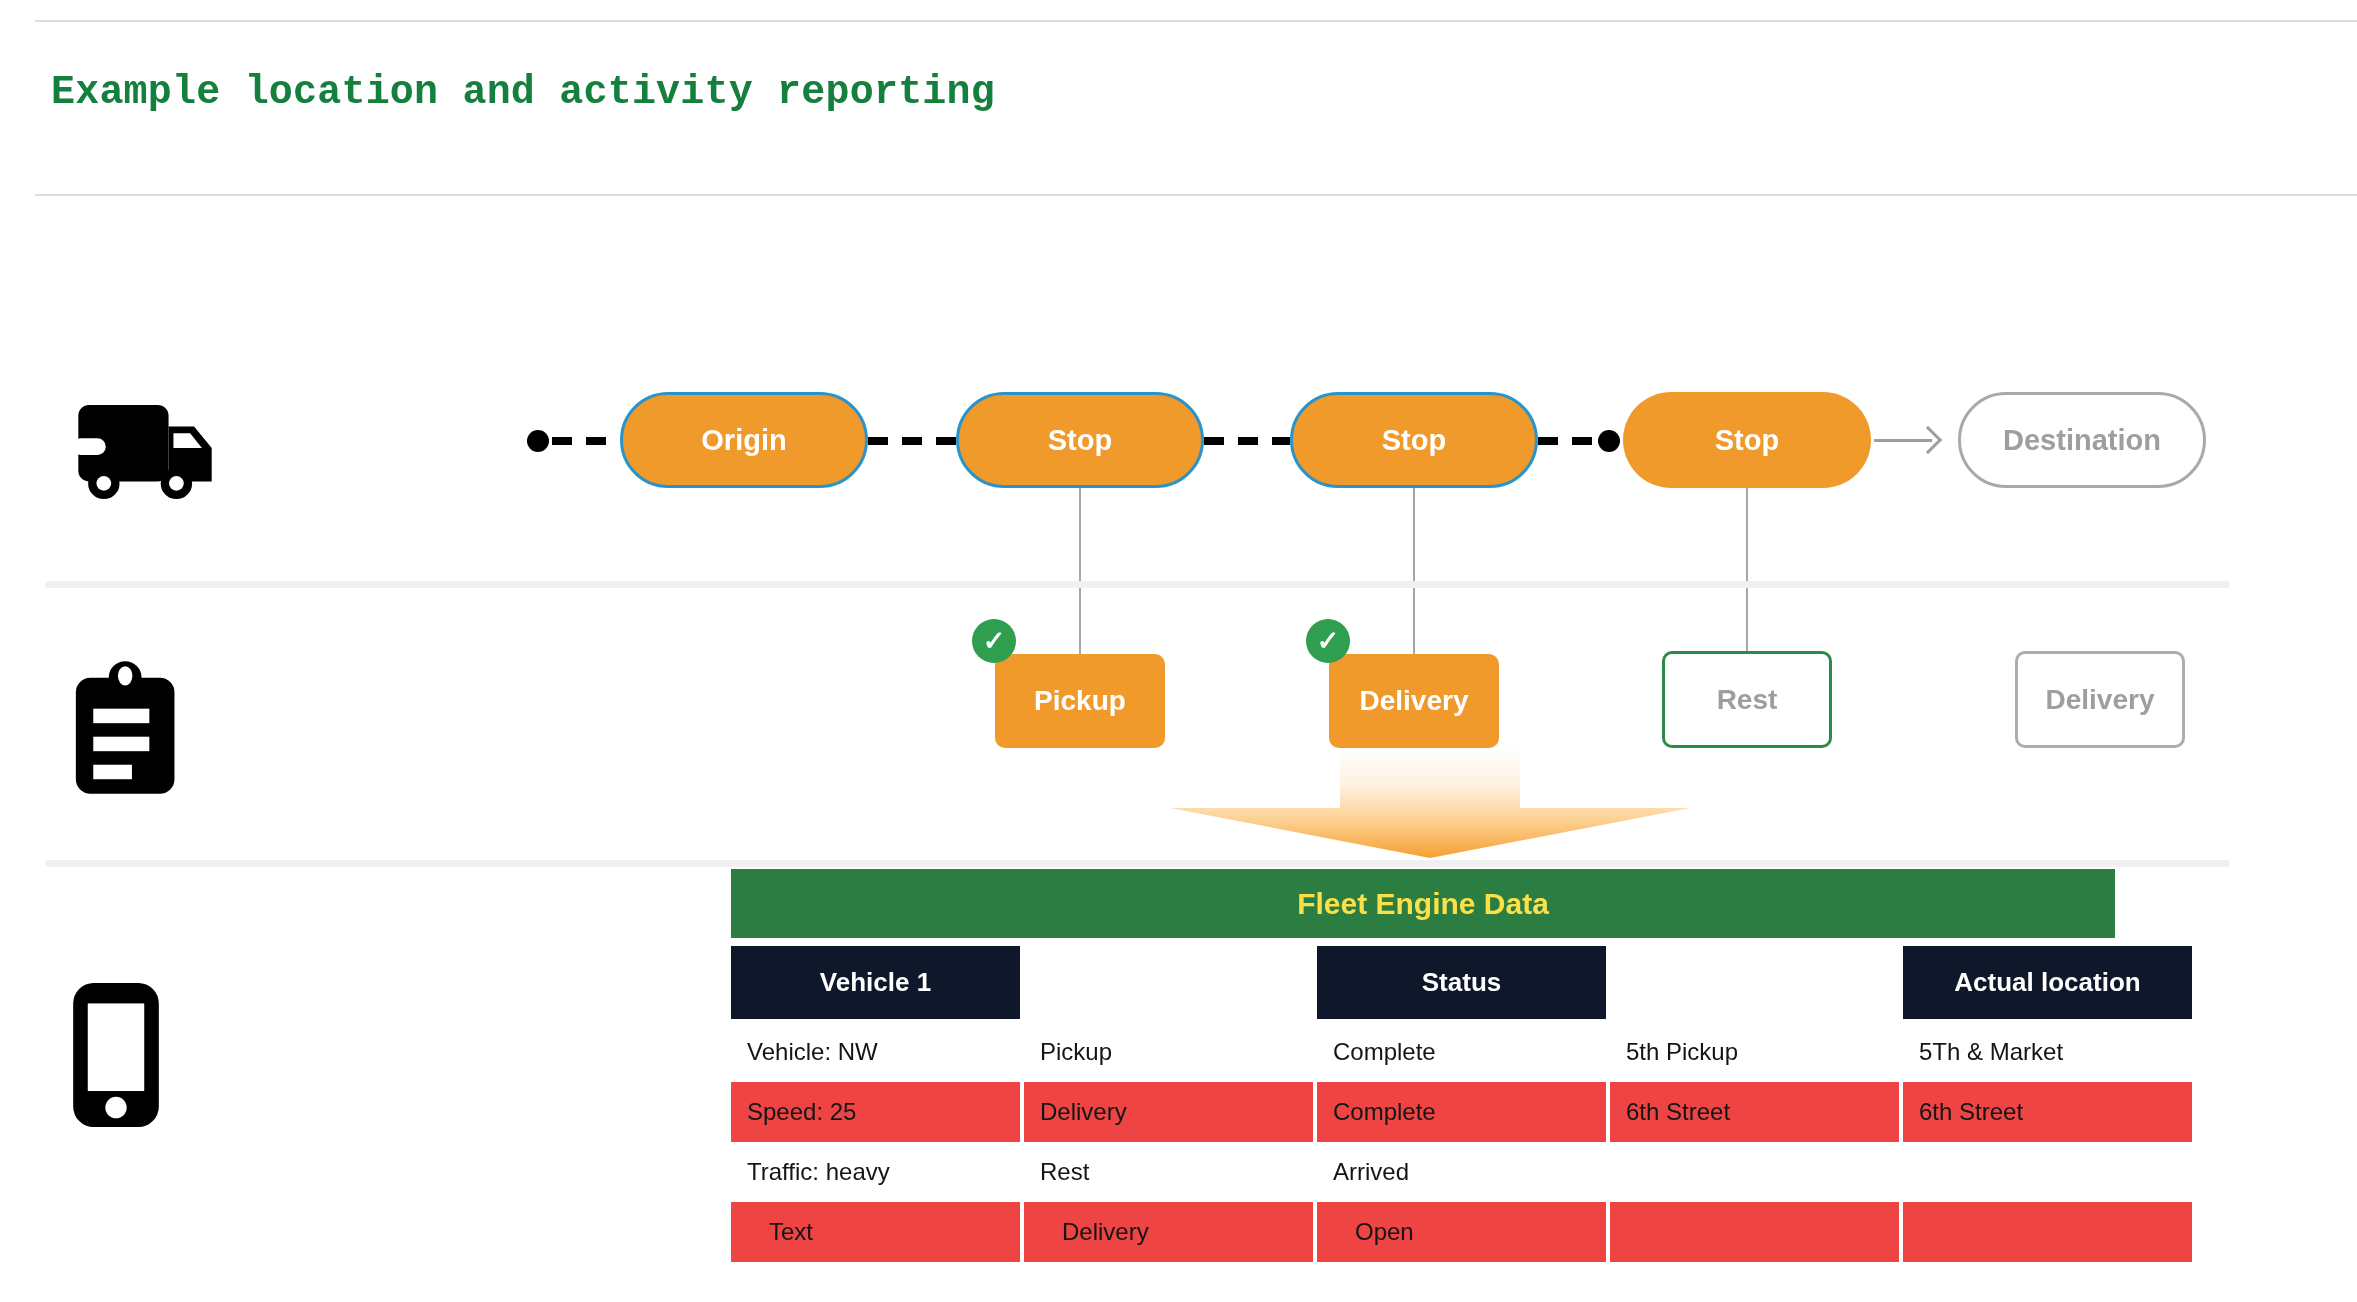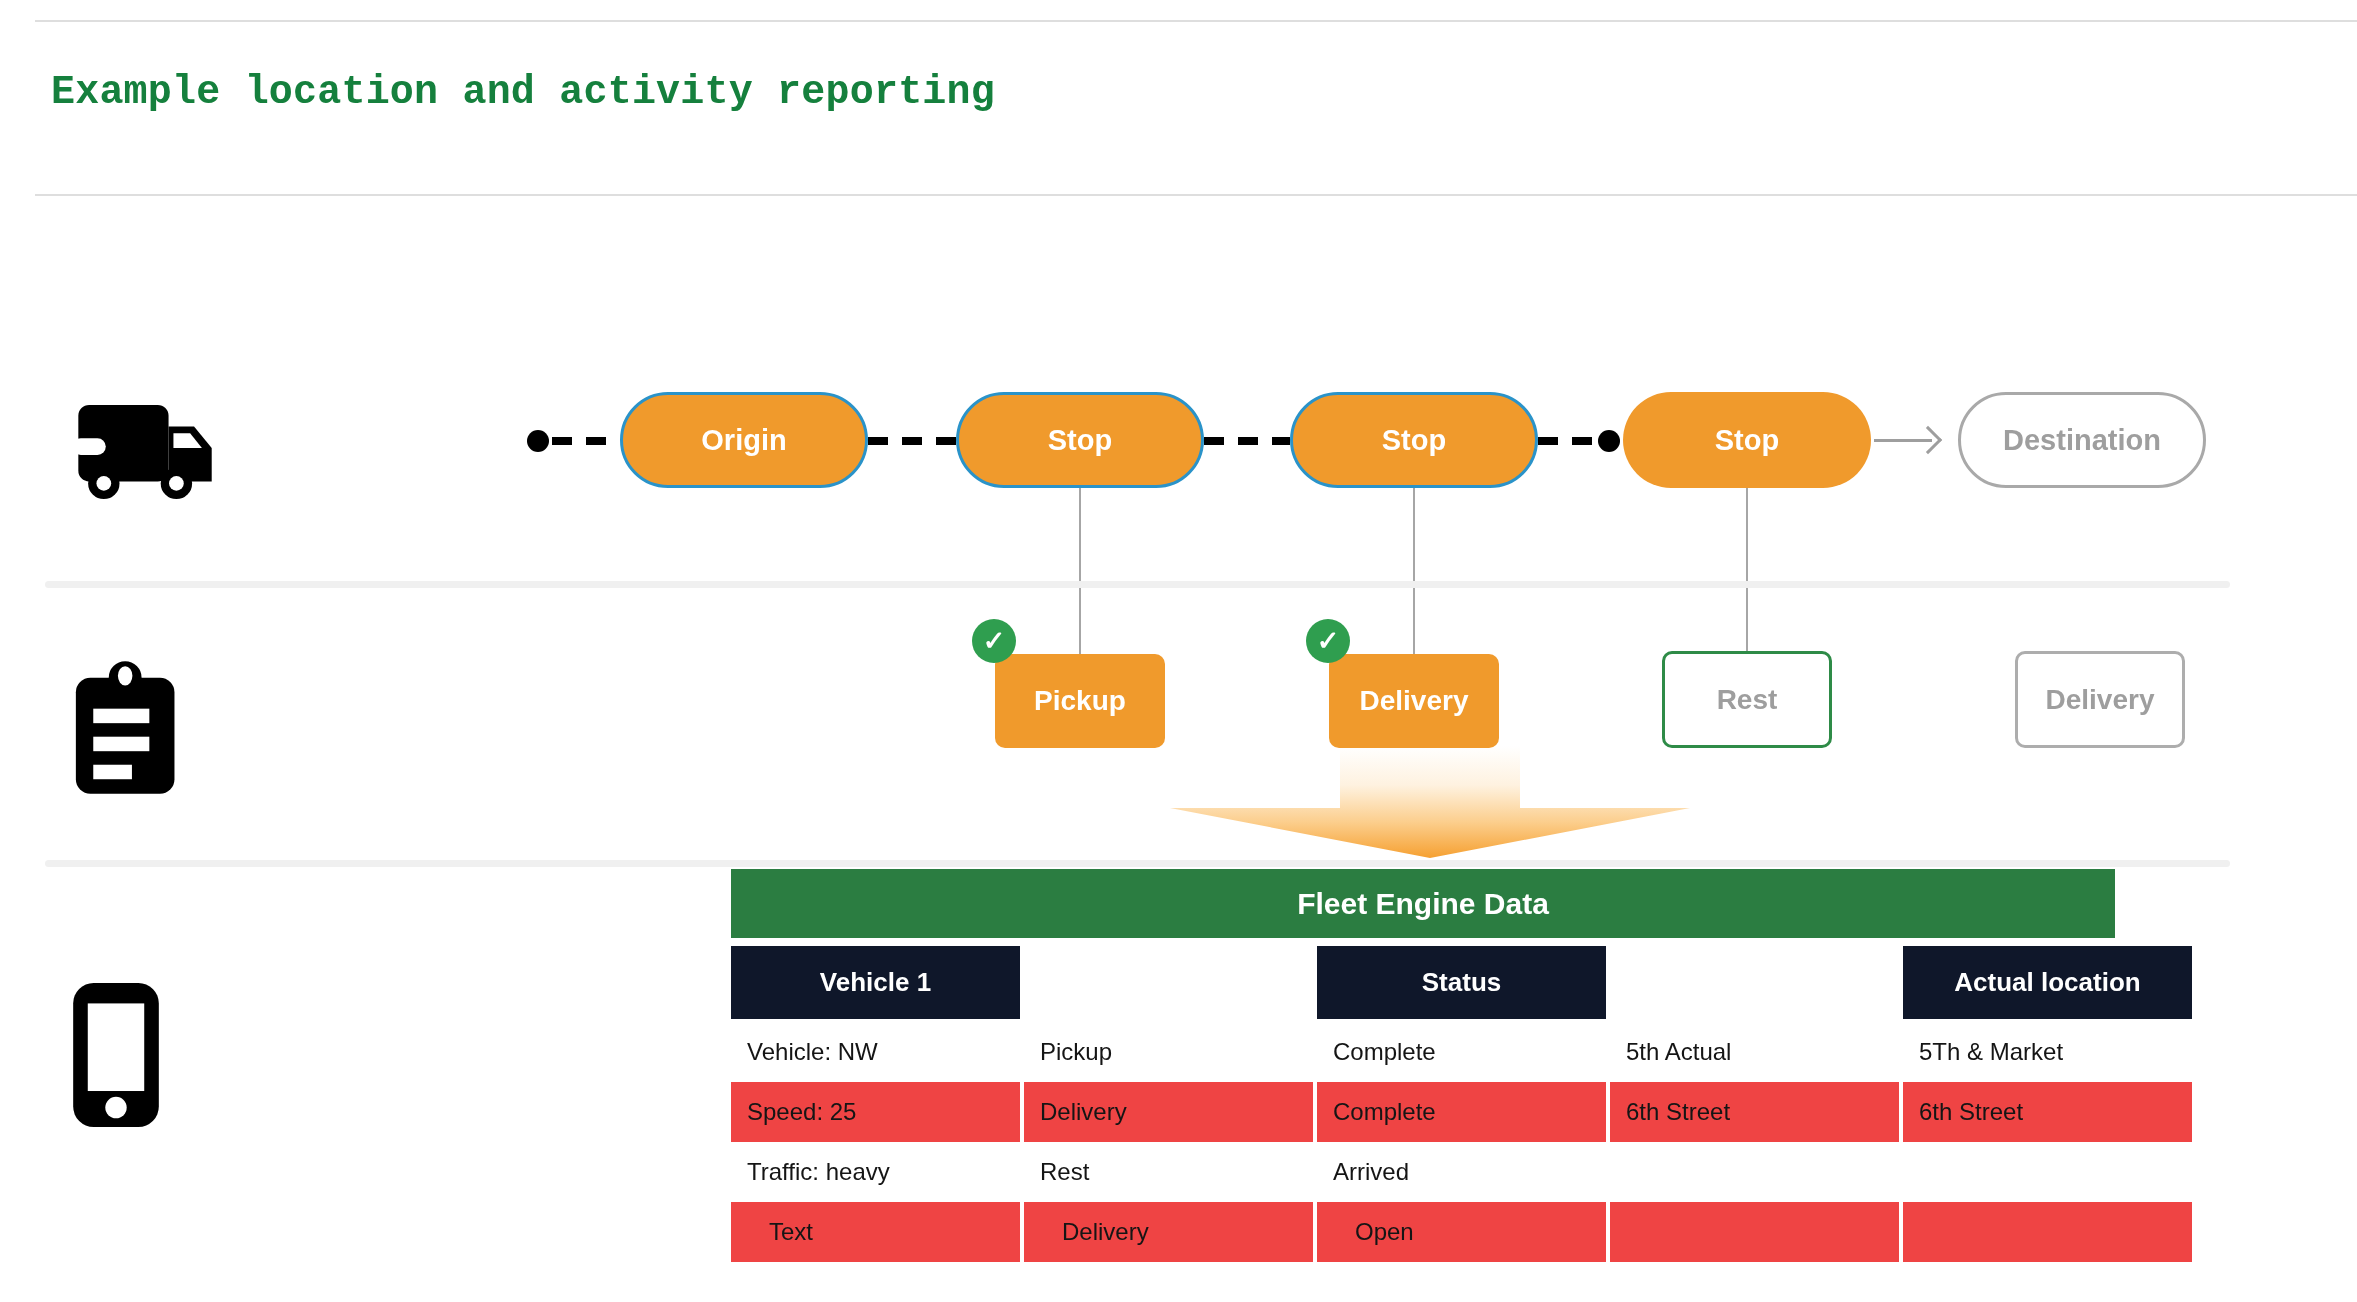--- a/index.html
+++ b/index.html
@@ -42,21 +42,21 @@
     display:flex;align-items:center;justify-content:center;font-size:27px;font-weight:700;top:619px;}
 
   
   .big-arrow{position:absolute;left:1170px;top:746px;width:520px;height:112px;
     background:linear-gradient(180deg,rgba(250,173,60,0) 0%,rgba(250,173,60,0.16) 35%,
       rgba(249,166,47,0.55) 68%,rgba(245,155,38,0.95) 100%);
     clip-path:polygon(170px 0,350px 0,350px 62px,520px 62px,260px 112px,0 62px,170px 62px);}
 
   
   .tbl-title{position:absolute;left:731px;top:869px;width:1384px;height:69px;background:#2B7D41;
-    color:#ffffff;font-size:30px;font-weight:700;display:flex;align-items:center;justify-content:center;}
+    color:#fde047;font-size:30px;font-weight:700;display:flex;align-items:center;justify-content:center;}
   .th{position:absolute;top:946px;height:73px;width:289px;color:#fff;font-size:26px;font-weight:700;
     display:flex;align-items:center;justify-content:center;}
   .th.med{background:#0f172a;}
   .th.lite{background:#80C192;}
   .td{position:absolute;height:60px;width:289px;font-size:24px;color:#151515;
     display:flex;align-items:center;padding-left:16px;box-sizing:border-box;}
   .td.zebra{background:#ef4444;}
   .c1{left:731px;} .c2{left:1024px;} .c3{left:1317px;} .c4{left:1610px;} .c5{left:1903px;}
   .r1{top:1022px;} .r2{top:1082px;} .r3{top:1142px;} .r4{top:1202px;padding-left:38px;}
 </style>
@@ -161,21 +161,21 @@
     <span>Fleet Engine Data</span>
   </div>
 
   <div class="th med c1">Vehicle 1</div>
   <div class="th med c3">Status</div>
   <div class="th med c5">Actual location</div>
 
   <div class="td r1 c1">Vehicle: NW</div>
   <div class="td r1 c2">Pickup</div>
   <div class="td r1 c3">Complete</div>
-  <div class="td r1 c4">5th Actual</div>
+  <div class="td r1 c4">5th Pickup</div>
   <div class="td r1 c5">5Th &amp; Market</div>
 
   <div class="td zebra r2 c1">Speed: 25</div>
   <div class="td zebra r2 c2">Delivery</div>
   <div class="td zebra r2 c3">Complete</div>
   <div class="td zebra r2 c4">6th Street</div>
   <div class="td zebra r2 c5">6th Street</div>
 
   <div class="td r3 c1">Traffic: heavy</div>
   <div class="td r3 c2">Rest</div>

